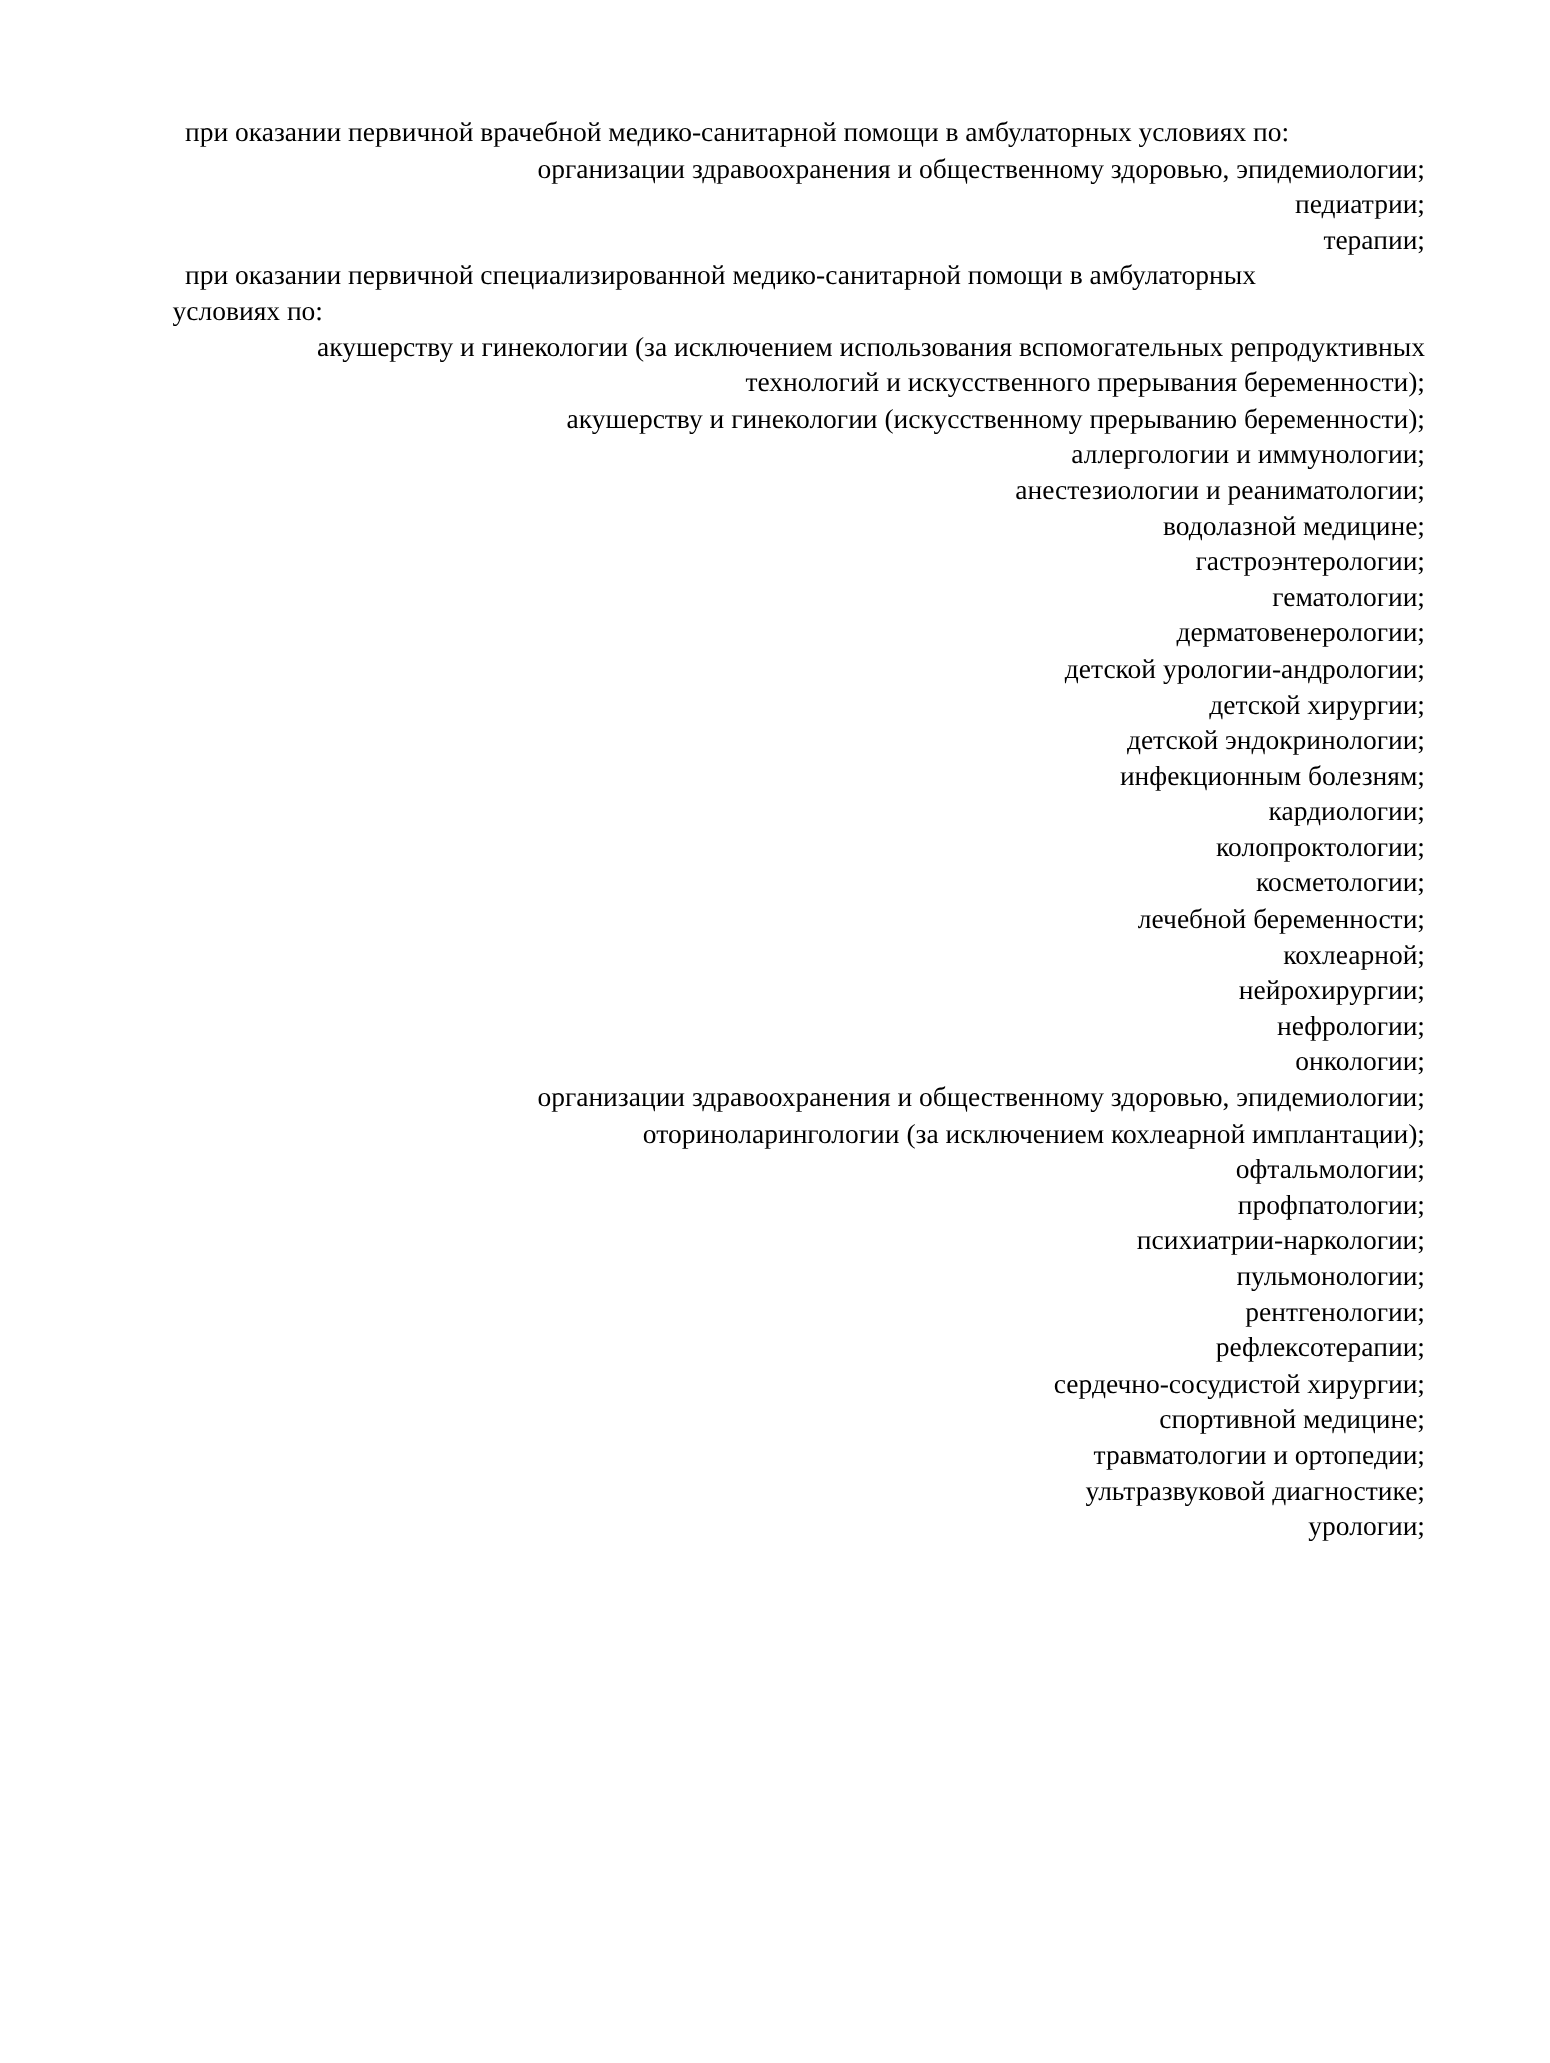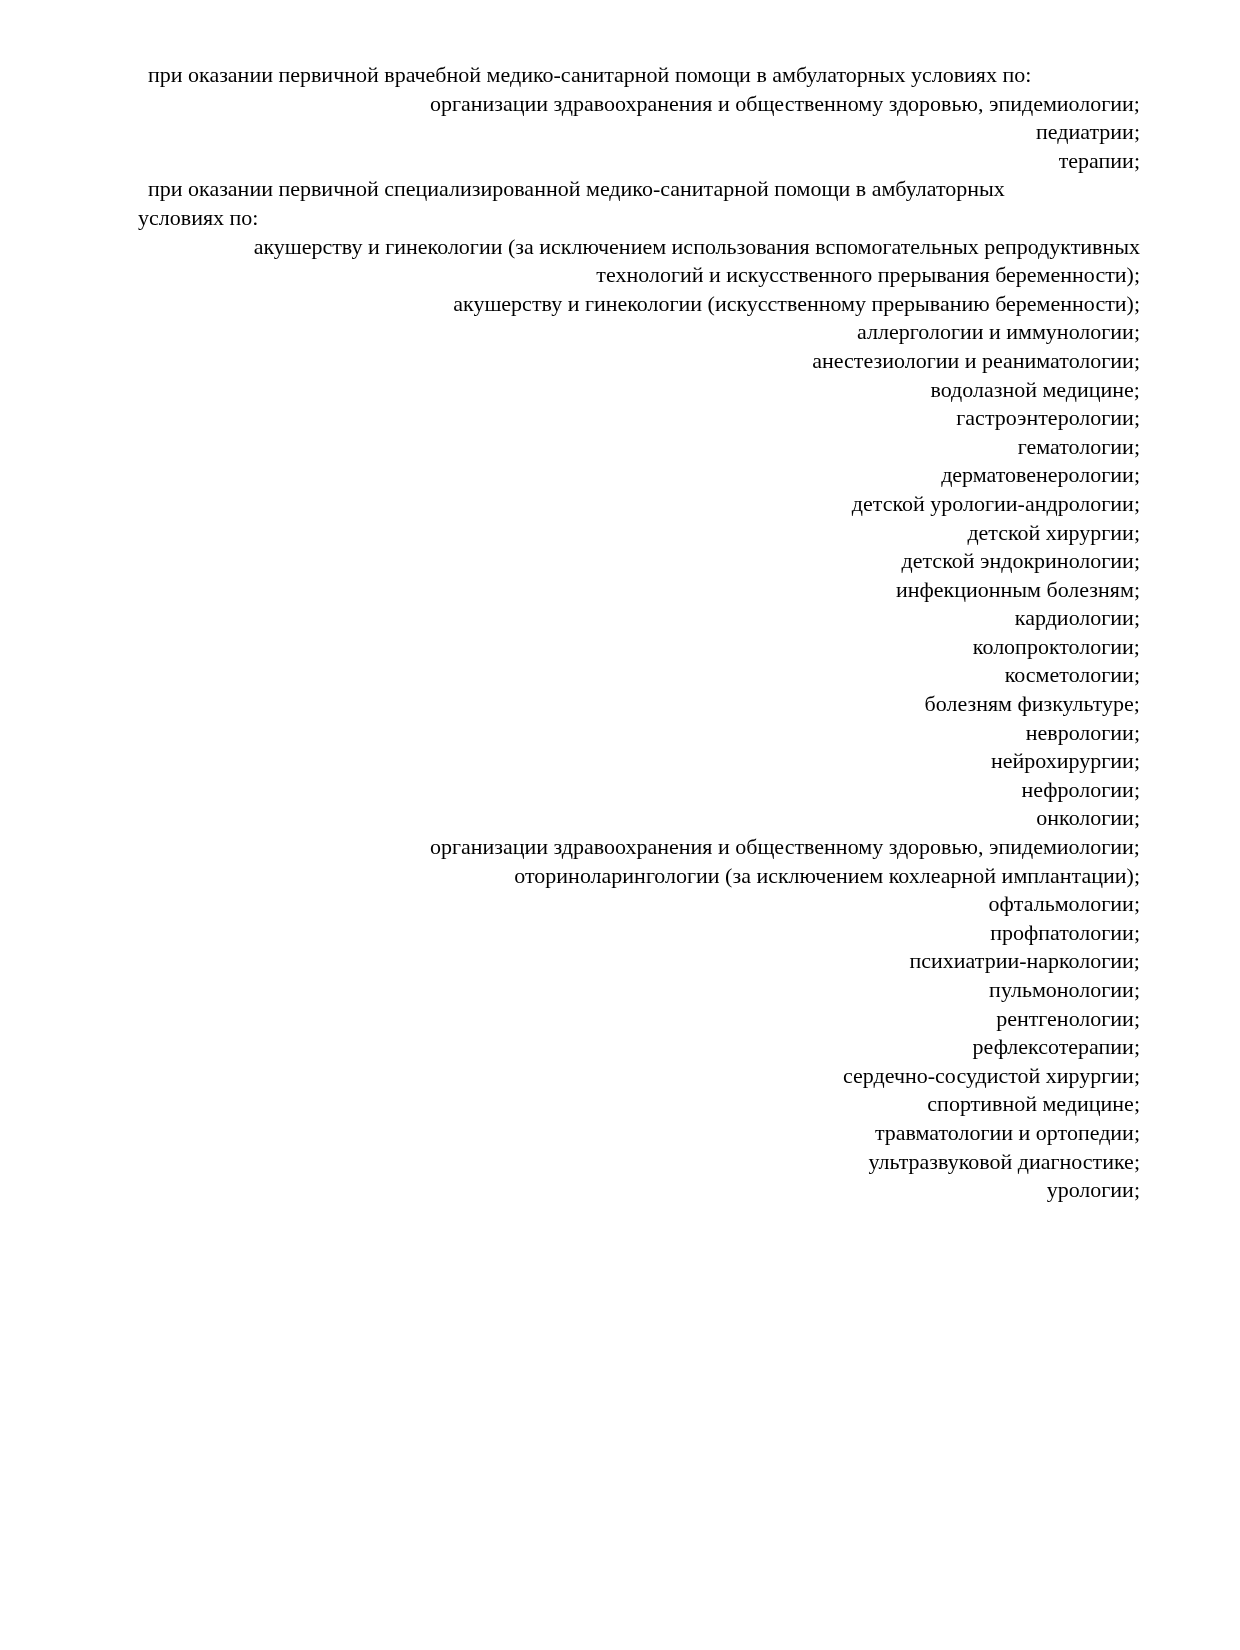--- a/index.html
+++ b/index.html
@@ -11,21 +11,21 @@
     height: 1650px;
     background: #ffffff;
     color: #000000;
     font-family: "Liberation Serif", "DejaVu Serif", serif;
     overflow: hidden;
   }
   .page {
     box-sizing: border-box;
     width: 1240px;
     height: 1650px;
-    padding: 61px 100px 0 138px;
+    padding: 92px 100px 0 138px;
     background: #ffffff;
   }
   .doc-body {
     width: 1002px;
   }
   .para {
     font-size: 22px;
     line-height: 28.6px;
     white-space: pre;           
     margin: 0;
@@ -59,22 +59,22 @@
       <div class="para item">гастроэнтерологии;</div>
       <div class="para item">гематологии;</div>
       <div class="para item">дерматовенерологии;</div>
       <div class="para item">детской урологии-андрологии;</div>
       <div class="para item">детской хирургии;</div>
       <div class="para item">детской эндокринологии;</div>
       <div class="para item">инфекционным болезням;</div>
       <div class="para item">кардиологии;</div>
       <div class="para item">колопроктологии;</div>
       <div class="para item">косметологии;</div>
-      <div class="para item">болезням физкультуре;</div>
-      <div class="para item">неврологии;</div>
+      <div class="para item">лечебной беременности;</div>
+      <div class="para item">кохлеарной;</div>
       <div class="para item">нейрохирургии;</div>
       <div class="para item">нефрологии;</div>
       <div class="para item">онкологии;</div>
       <div class="para item">организации здравоохранения и общественному здоровью, эпидемиологии;</div>
       <div class="para item">оториноларингологии (за исключением кохлеарной имплантации);</div>
       <div class="para item">офтальмологии;</div>
       <div class="para item">профпатологии;</div>
       <div class="para item">психиатрии-наркологии;</div>
       <div class="para item">пульмонологии;</div>
       <div class="para item">рентгенологии;</div>

